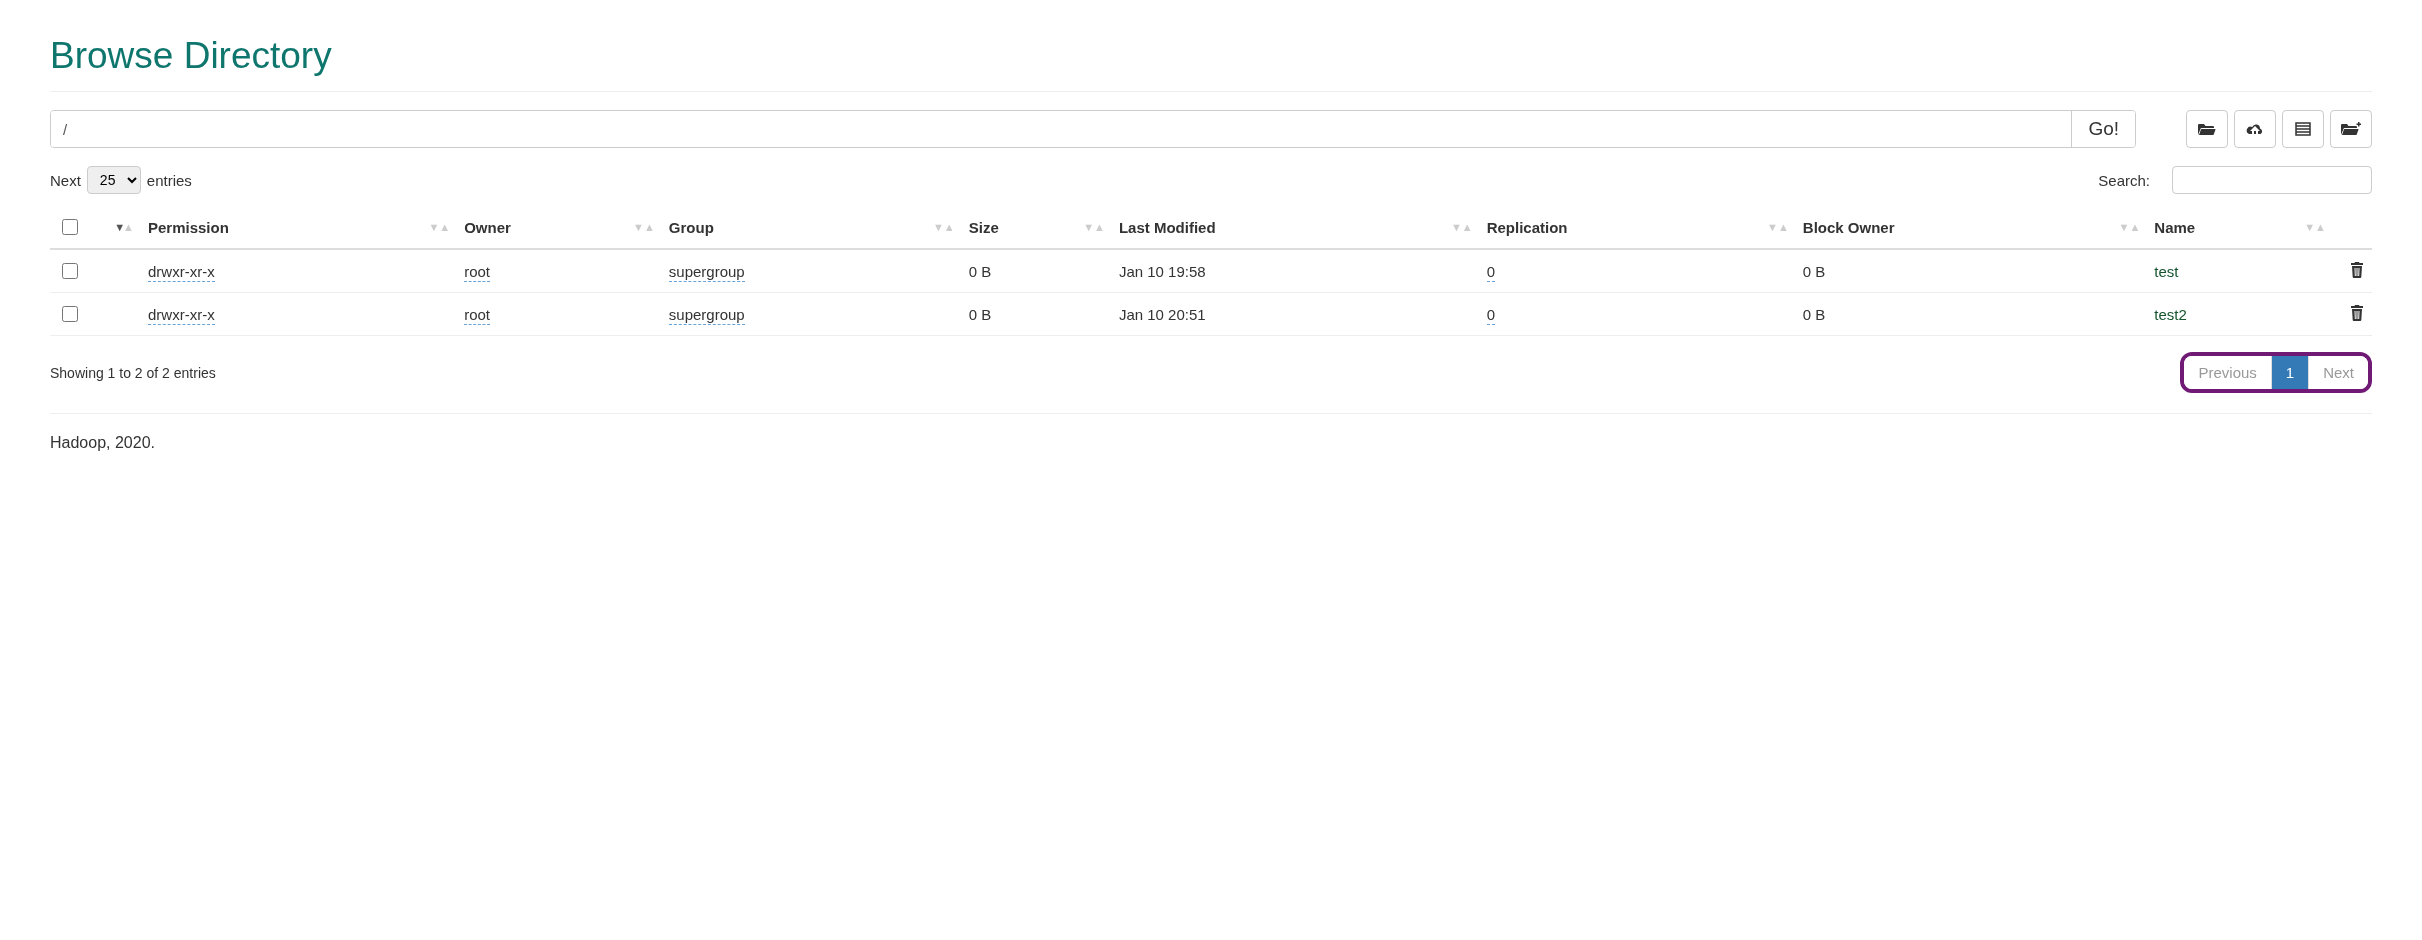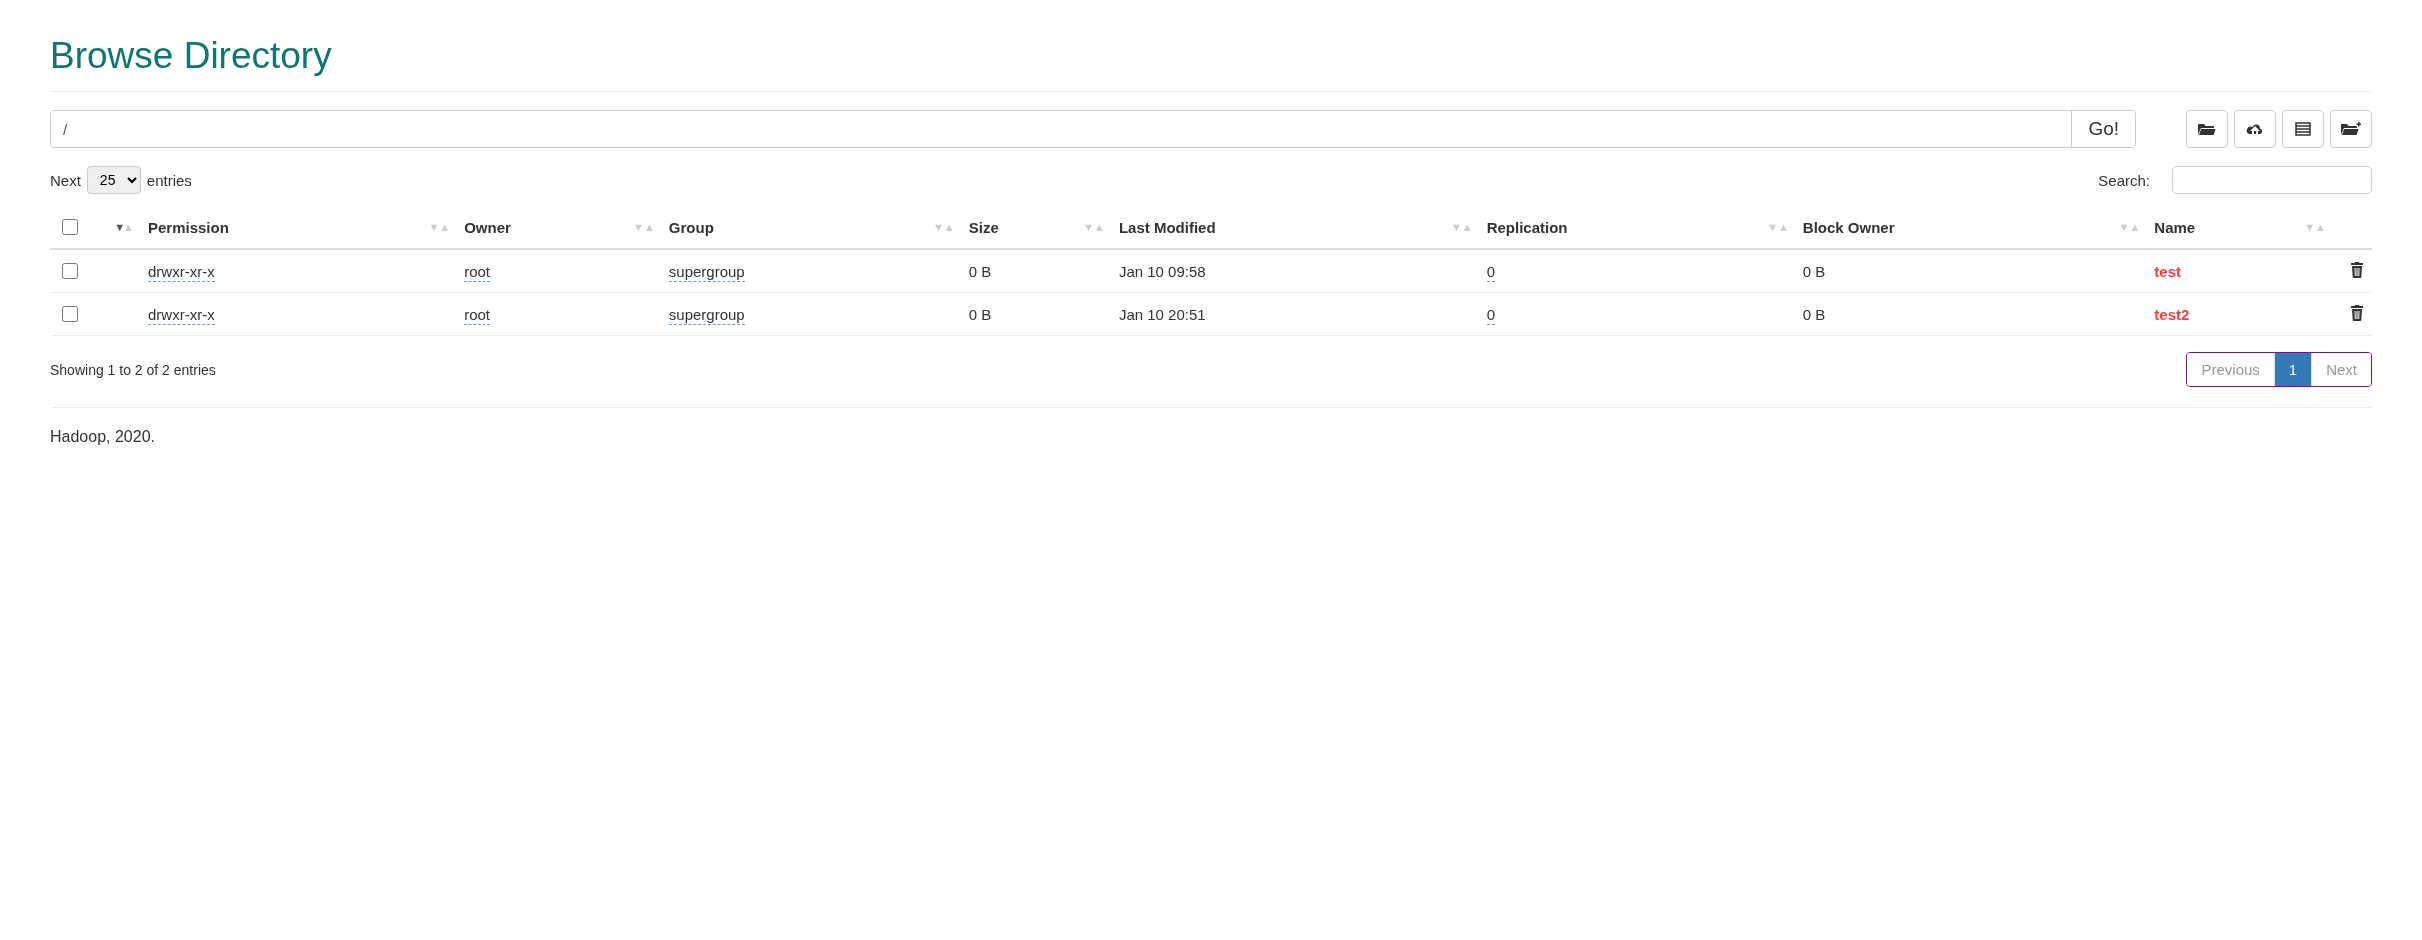--- a/index.html
+++ b/index.html
@@ -120,23 +120,22 @@
     font-size: 11px;
     line-height: 7px;
   }
   .sort-icons .up, .sort-icons .down { display:block; }
   .sort-icons.active-desc .down { color: #555; }
   .dotted {
     border-bottom: 1px dashed #66a3d6;
     padding-bottom: 1px;
   }
   .link {
-    color: #ef4444;
-    cursor: pointer;
-    font-weight: bold;
+    color: #14532d;
+    cursor: pointer;
   }
   .checkbox {
     width: 16px;
     height: 16px;
   }
   .trash-btn {
     background: none;
     border: none;
     cursor: pointer;
     color: #333;
@@ -144,22 +143,22 @@
   }
   .footer-row {
     display: flex;
     justify-content: space-between;
     align-items: center;
     margin-top: 16px;
     margin-bottom: 20px;
   }
   .pagination {
     display: flex;
-    border: 1px solid #701a75;
-    border-radius: 4px;
+    border: 4px solid #701a75;
+    border-radius: 12px;
     overflow: hidden;
   }
   .pagination .pg {
     padding: 8px 14px;
     border-right: 1px solid #ddd;
     background: #fff;
     color: #999;
     cursor: pointer;
     font-size: 15px;
   }
@@ -312,21 +311,21 @@
     </tr>
   </thead>
   <tbody id="rows-body">
       <tr>
         <td><input type="checkbox" class="checkbox" style=""></td>
         <td></td>
         <td><span class="dotted">drwxr-xr-x</span></td>
         <td><span class="dotted">root</span></td>
         <td><span class="dotted">supergroup</span></td>
         <td><span>0 B</span></td>
-        <td><span>Jan 10 09:58</span></td>
+        <td><span>Jan 10 19:58</span></td>
         <td><span class="dotted">0</span></td>
         <td><span>0 B</span></td>
         <td><span class="link">test</span></td>
         <td class="col-trash"><button class="trash-btn"><svg width="14" height="16" viewBox="0 0 14 16">
               <path fill="#333" d="M5 0h4l.5 1H13v2H1V1h3.5L5 0zM2 4h10l-.7 11a1 1 0 0 1-1 .9H3.7a1 1 0 0 1-1-.9L2 4zm2.5 2l.3 8h1l-.3-8h-1zm4 0l-.3 8h1l.3-8h-1zM6.5 6v8h1V6h-1z"></path>
             </svg></button></td>
       </tr>
       <tr>
         <td><input type="checkbox" class="checkbox" style=""></td>
         <td></td>

